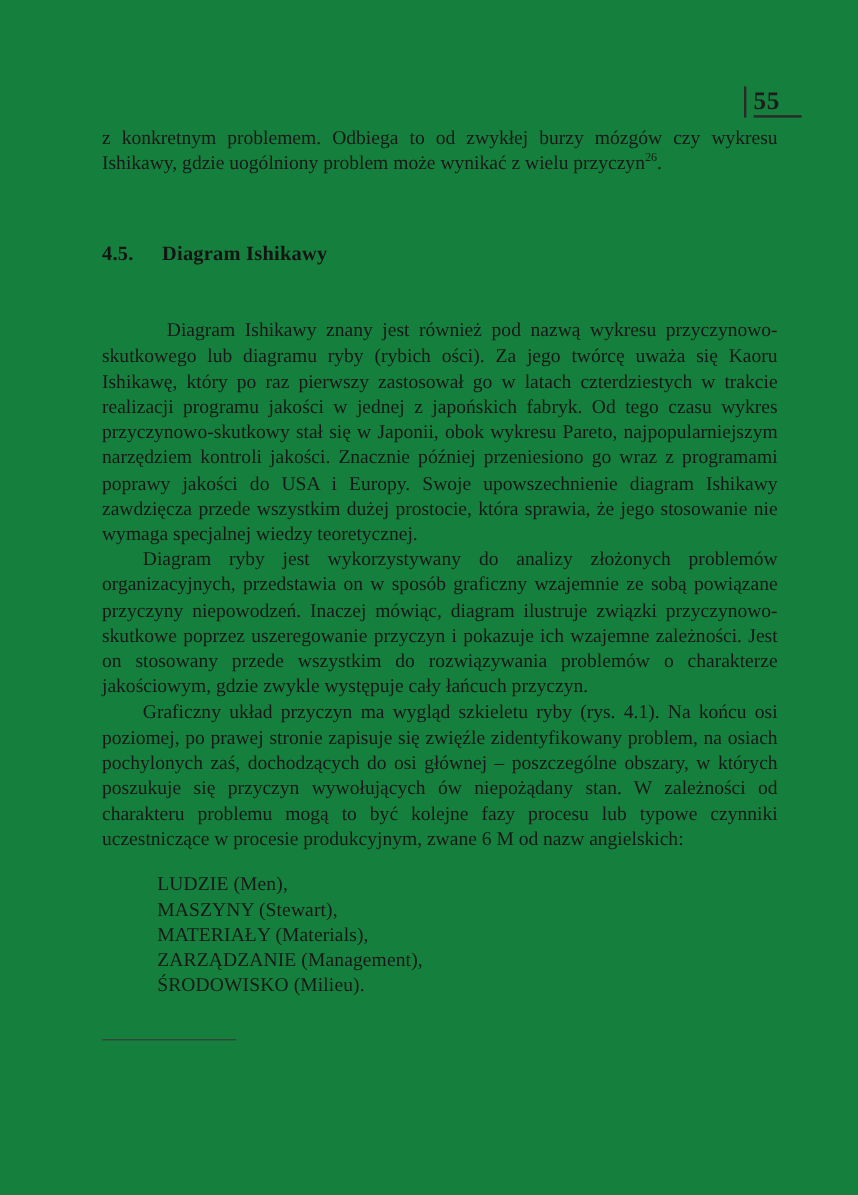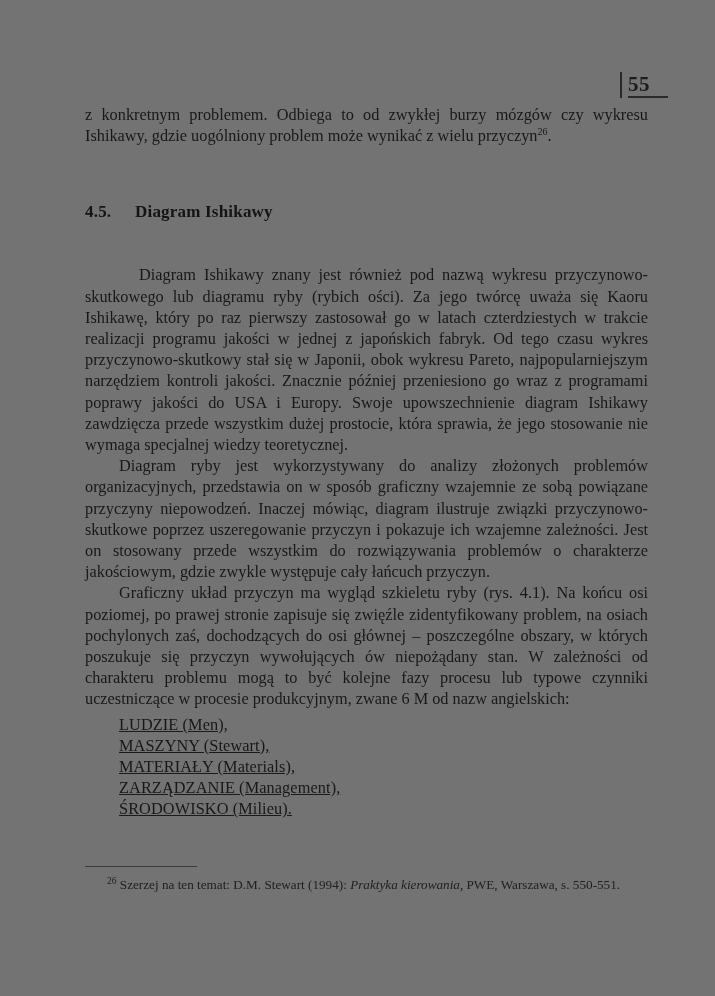--- a/index.html
+++ b/index.html
@@ -12,21 +12,21 @@
     height: 996px;
     position: relative;
     font-family: "Liberation Serif", "DejaVu Serif", serif;
     color: #1a1a1a;
     overflow: hidden;
   }
 
   .page {
     position: absolute;
     inset: 0;
-    background: #737373;
+    background: #15803d;
   }
 
   
   .page::before {
     content: "";
     position: absolute;
     inset: 0;
     pointer-events: none;
     background:
       radial-gradient(circle at 30% 12%, rgba(0,0,0,0.018) 0 1px, transparent 1px),
@@ -99,24 +99,23 @@
     letter-spacing: 0.2px;
     color: #141414;
   }
   .heading-num { width: 50px; flex: none; }
   .heading-title { flex: 1; }
 
   .sp-after-lead { height: 56px; }
   .sp-after-heading { height: 22px; }
 
   ul.mlist {
-    margin: 4px;
+    margin: 16px;
     padding: 0 0 0 30px;
     list-style: none;
-    text-decoration: underline;
   }
   ul.mlist li {
     font-size: 16.3px;
     line-height: 21.2px;
     color: #181818;
     letter-spacing: 0.1px;
   }
 
   sup.fn {
     font-size: 0.62em;
@@ -187,16 +186,15 @@
       <li>MASZYNY (Stewart),</li>
       <li>MATERIAŁY (Materials),</li>
       <li>ZARZĄDZANIE (Management),</li>
       <li>ŚRODOWISKO (Milieu).</li>
     </ul>
 
   </div>
 
   <div class="footnote">
     <div class="footnote-rule"></div>
-    <p class="footnote-text"><span class="fn-mark">26</span><span> Szerzej na ten temat: D.M. Stewart (1994): </span><span class="it">Praktyka kierowania</span><span>, PWE, Warszawa, s. 550-551.</span></p>
   </div>
 
 </div>
 
 </body></html>

